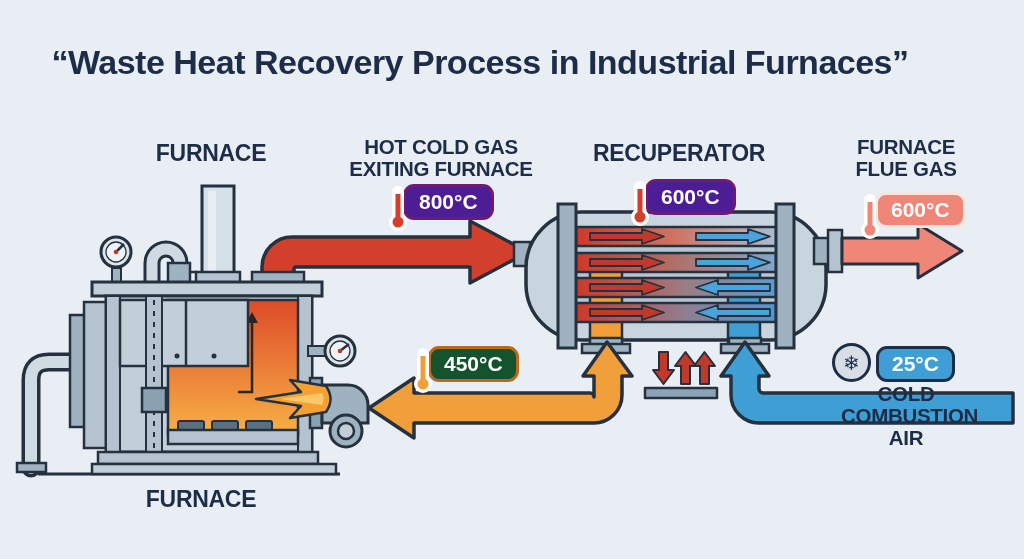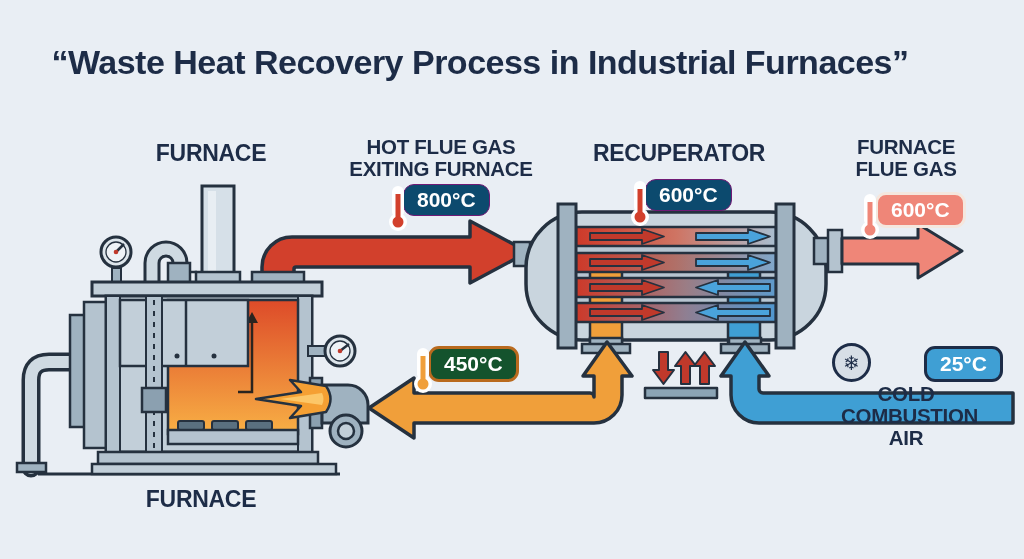--- a/index.html
+++ b/index.html
@@ -8,24 +8,24 @@
   .stage svg.scene{position:absolute;left:0;top:0;}
   .lbl{position:absolute;color:#1d2c47;font-weight:bold;text-align:center;
        letter-spacing:-0.3px;line-height:1.08;}
   .lbl-title{width:960px;top:44px;left:0;font-size:34px;letter-spacing:-0.5px;}
   .lbl-section{font-size:23px;}
   .lbl-flow{font-size:20.5px;}
   .badge-row{position:absolute;display:flex;align-items:flex-start;}
   .thermo{margin-right:-7px;position:relative;z-index:2;}
   .badge{display:inline-flex;align-items:center;justify-content:center;color:#ffffff;
          font-weight:bold;font-size:21px;border-radius:11px;padding:3px 13px;white-space:nowrap;}
-  .badge-hot{background:#0c4a6e;border:1px solid #701a75;}
+  .badge-hot{background:#4c1d95;border:3px solid #701a75;}
   .badge-cooled{background:#ef8678;border:3px solid #f4e7de;}
   .badge-preheat{background:#14532d;border:3px solid #b96a1e;}
-  .badge-cold{background:#3f9fd4;border:3px solid #1d2c47;margin-left:48px;}
+  .badge-cold{background:#3f9fd4;border:3px solid #1d2c47;}
   .snowflake{position:absolute;width:33px;height:33px;border-radius:50%;background:#d7dee6;
              border:3px solid #1d2c47;display:flex;align-items:center;justify-content:center;
              font-size:20px;color:#1d2c47;line-height:1;}
 </style>
 </head>
 <body>
 
 <div class="stage">
 
   <svg class="scene" width="1024" height="559" viewBox="0 0 1024 559">
@@ -215,21 +215,21 @@
       <path d="M700,384 L709,384 L709,366 L715,366 L704.5,352 L694,366 L700,366 Z" fill="#c0392b" stroke-width="2"></path>
       <rect x="645" y="388" width="72" height="10" fill="#8ba4b5" stroke-width="2.5"></rect>
     </g>
   </svg>
 
   <div class="lbl lbl-title">“Waste Heat Recovery Process in Industrial Furnaces”</div>
 
   <div class="lbl lbl-section" style="left:131px;top:141px;width:160px;">FURNACE</div>
 
   <div class="lbl lbl-flow" style="left:341px;top:136px;width:200px;">
-    <div>HOT FLUE GAS</div>
+    <div>HOT COLD GAS</div>
     <div>EXITING FURNACE</div>
   </div>
 
   <div class="lbl lbl-section" style="left:579px;top:141px;width:200px;">RECUPERATOR</div>
 
   <div class="lbl lbl-flow" style="left:836px;top:136px;width:140px;">
     <div>FURNACE</div>
     <div>FLUE GAS</div>
   </div>
 

